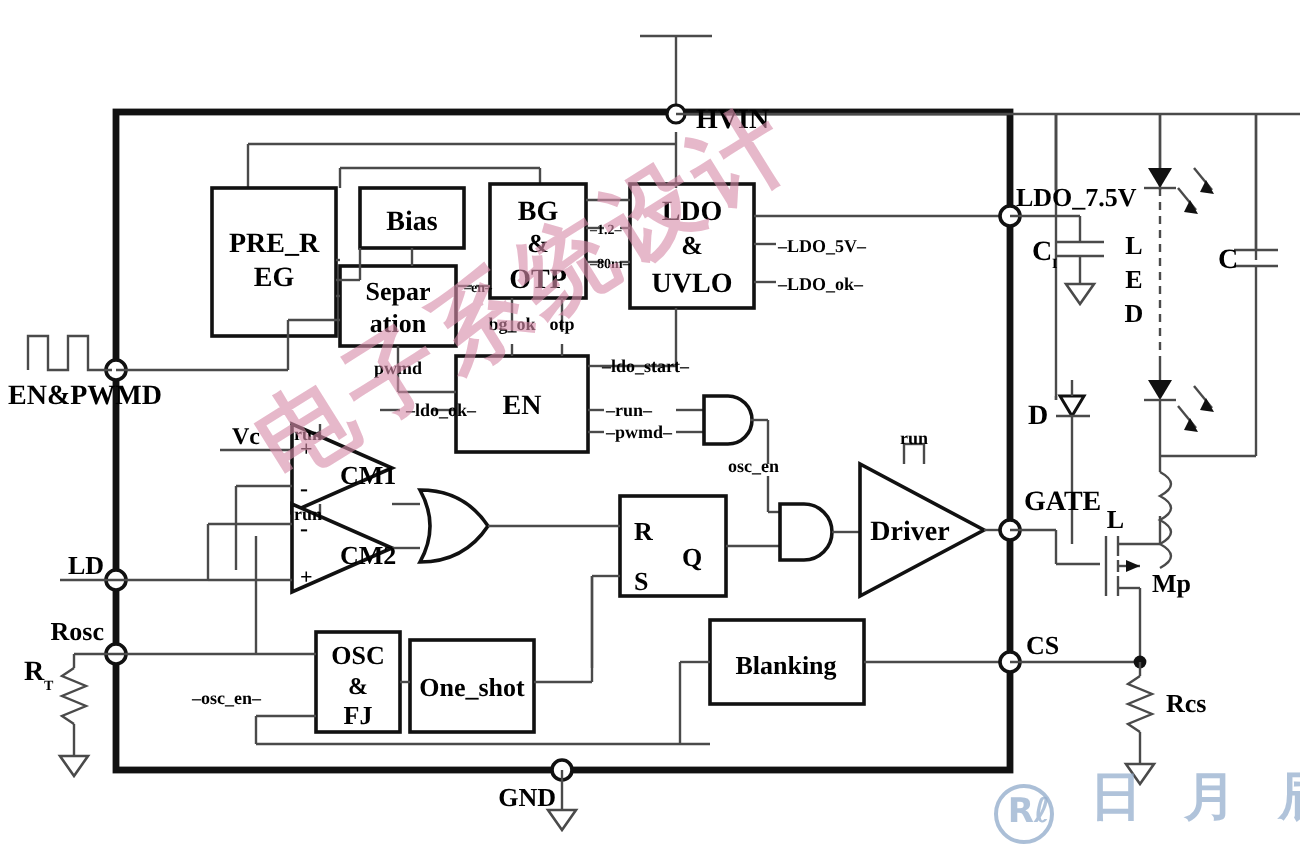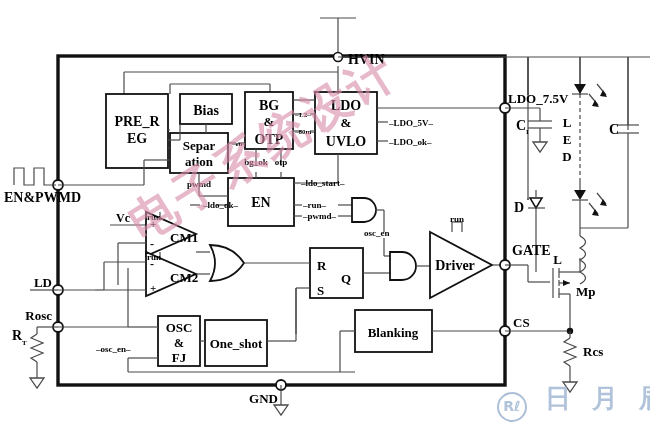--- a/index.html
+++ b/index.html
@@ -9,21 +9,21 @@
   svg{position:absolute;left:0;top:0;}
   .wm{position:absolute;pointer-events:none;user-select:none;}
   .wm-main{left:150px;top:95px;width:360px;height:215px;
            font-family:"DejaVu Sans",sans-serif;font-weight:bold;font-size:47px;
            color:rgba(214,140,170,0.62);letter-spacing:4px;line-height:1.05;
            transform:rotate(-32deg);transform-origin:50% 50%;white-space:nowrap;}
   .wm-logo{left:497px;top:381px;color:rgba(150,175,205,0.75);
            font-family:"DejaVu Sans",sans-serif;font-weight:bold;font-size:26px;
            letter-spacing:6px;white-space:nowrap;}
   .wm-logo .mark{display:inline-block;width:26px;height:26px;border:2.5px solid rgba(150,175,205,0.8);
-           border-radius:50%;font-size:14px;line-height:24px;text-align:center;
+           border-radius:50%;font-size:17px;line-height:24px;text-align:right;
            margin-right:18px;vertical-align:-4px;letter-spacing:0;}
 </style>
 </head>
 <body>
 
 <div id="stage">
 
 <svg width="650" height="428" viewBox="0 0 650 428">
   <defs>
     <style>

